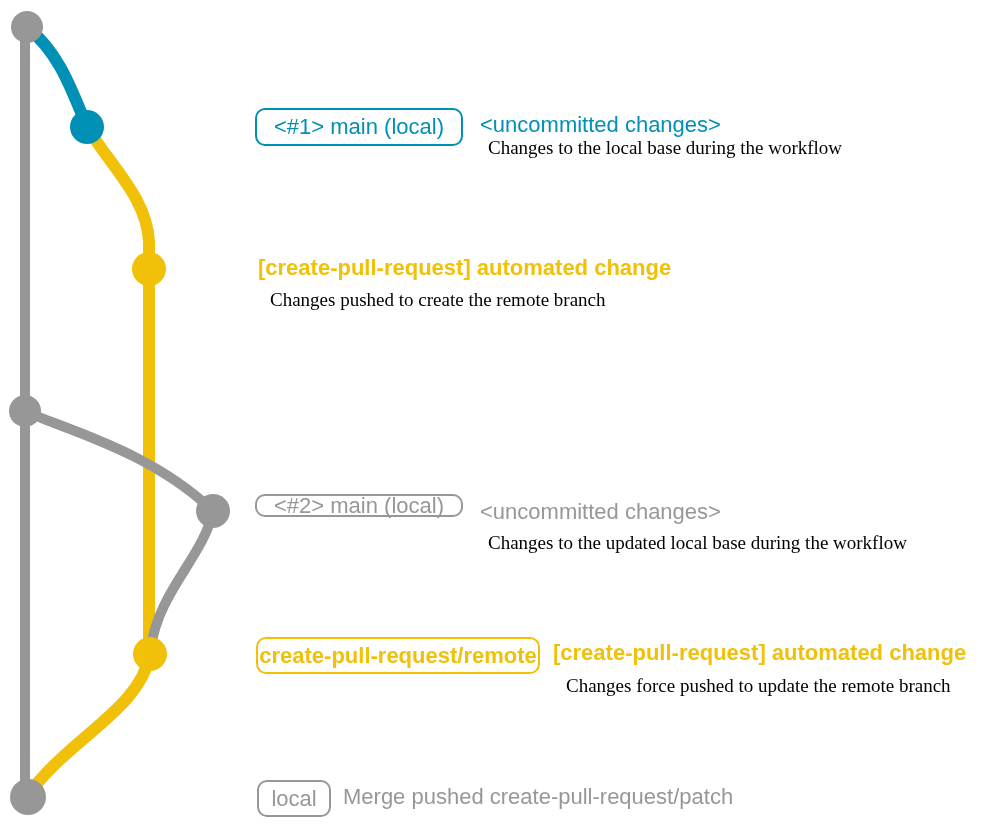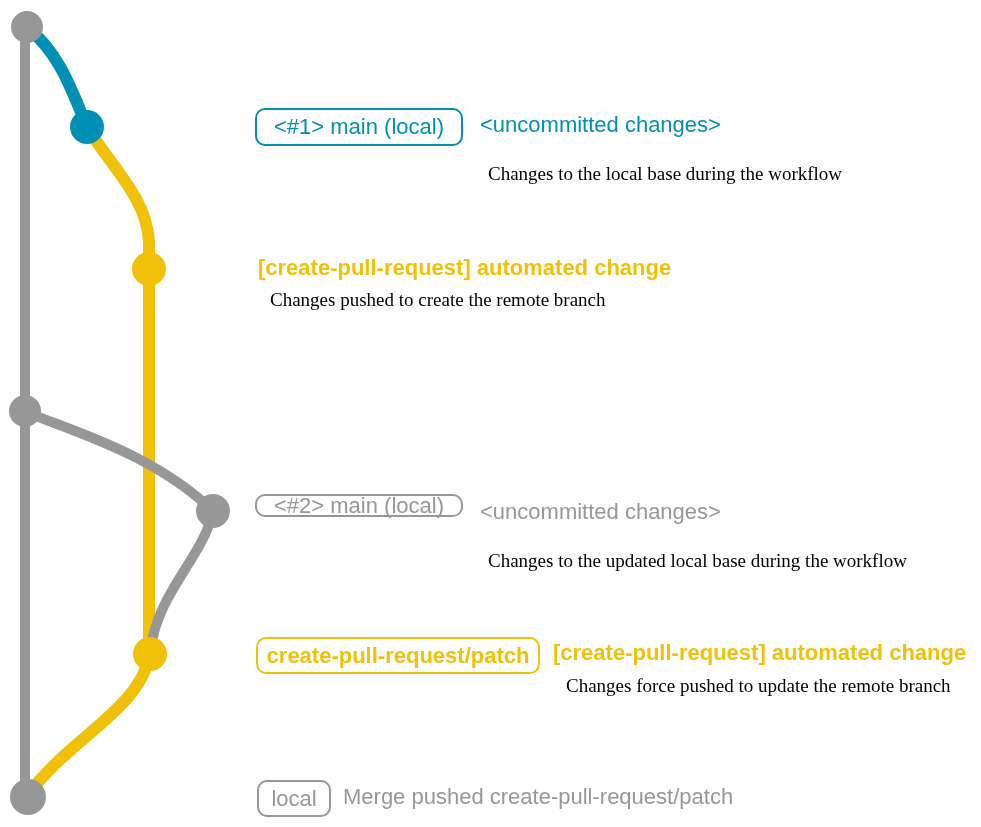--- a/index.html
+++ b/index.html
@@ -67,34 +67,34 @@
     <circle cx="213" cy="511" r="17" class="fill-gray"></circle>
     <circle cx="150" cy="654" r="17" class="fill-yellow"></circle>
     <circle cx="28" cy="797" r="18" class="fill-gray"></circle>
   </svg>
 
 
   <div class="box c-blue" style="left:255px;top:108px;width:208px;height:38px;">
     <span>&lt;#1&gt; main (local)</span>
   </div>
   <div class="sans c-blue" style="left:480px;top:112px;">&lt;uncommitted changes&gt;</div>
-  <div class="serif" style="left:488px;top:162px;">Changes to the local base during the workflow</div>
+  <div class="serif" style="left:488px;top:136px;">Changes to the local base during the workflow</div>
 
   <div class="sans c-yellow" style="left:258px;top:255px;">[create-pull-request] automated change</div>
   <div class="serif" style="left:270px;top:288px;">Changes pushed to create the remote branch</div>
 
 
   <div class="box c-gray" style="left:255px;top:494px;width:208px;height:23px;">
     <span>&lt;#2&gt; main (local)</span>
   </div>
   <div class="sans c-gray" style="left:480px;top:499px;">&lt;uncommitted changes&gt;</div>
-  <div class="serif" style="left:488px;top:531px;margin-top:18px;">Changes to the updated local base during the workflow</div>
+  <div class="serif" style="left:488px;top:531px;">Changes to the updated local base during the workflow</div>
 
   <div class="box c-yellow" style="left:256px;top:637px;width:284px;height:37px;">
-    <span>create-pull-request/patch</span>
+    <span>create-pull-request/remote</span>
   </div>
   <div class="sans c-yellow" style="left:553px;top:640px;">[create-pull-request] automated change</div>
   <div class="serif" style="left:566px;top:674px;">Changes force pushed to update the remote branch</div>
 
   <div class="box c-gray" style="left:257px;top:780px;width:74px;height:37px;">
     <span>local</span>
   </div>
   <div class="sans c-gray" style="left:343px;top:784px;">Merge pushed create-pull-request/patch</div>
 
 </div>

